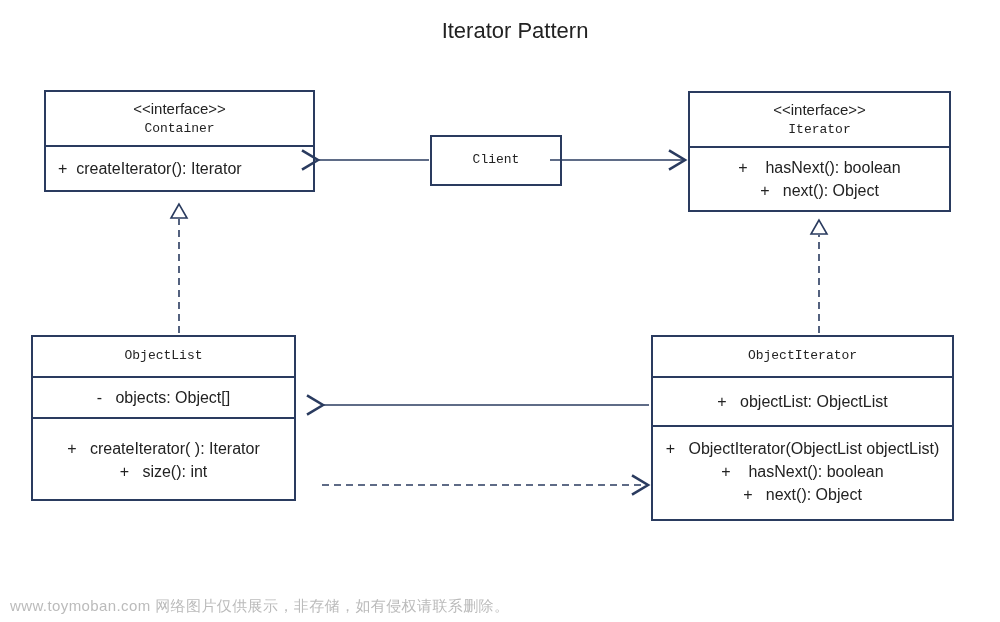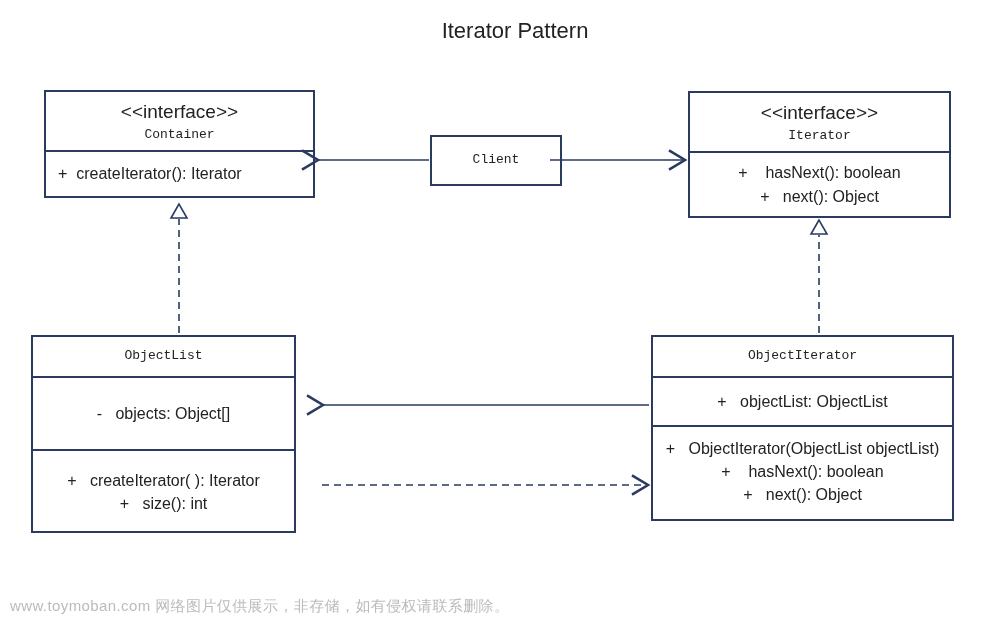--- a/index.html
+++ b/index.html
@@ -27,21 +27,21 @@
     font-size: 16px;
   }
   .compartment {
     border-bottom: 2px solid #2a3b5f;
     padding: 6px 10px;
     text-align: center;
   }
   .compartment:last-child { border-bottom: none; }
   .row { white-space: pre-wrap; line-height: 1.45; }
   .name-row { font-size: 13px; font-family: Liberation Mono, monospace; }
-  .stereo { font-size: 19px; }
+  .stereo { font-size: 15px; }
   svg.connectors {
     position: absolute;
     left: 0; top: 0;
     width: 1000px; height: 622px;
     pointer-events: none;
   }
   .watermark {
     position: absolute;
     left: 10px;
     bottom: 6px;
@@ -79,21 +79,21 @@
   <div class="compartment" style="padding:8px 10px;">
     <div class="row">+    hasNext(): boolean</div>
     <div class="row">+   next(): Object</div>
   </div>
 </div>
 
 <div class="uml-box" style="left:31px; top:335px; width:265px;">
   <div class="compartment" style="padding:10px;">
     <div class="row name-row">ObjectList</div>
   </div>
-  <div class="compartment" style="padding:24px 12px;">
+  <div class="compartment" style="padding:8px 12px;">
     <div class="row">-   objects: Object[]</div>
   </div>
   <div class="compartment" style="padding:18px 12px 16px;">
     <div class="row">+   createIterator( ): Iterator</div>
     <div class="row">+   size(): int</div>
   </div>
 </div>
 
 <div class="uml-box" style="left:651px; top:335px; width:303px;">
   <div class="compartment" style="padding:10px;">

